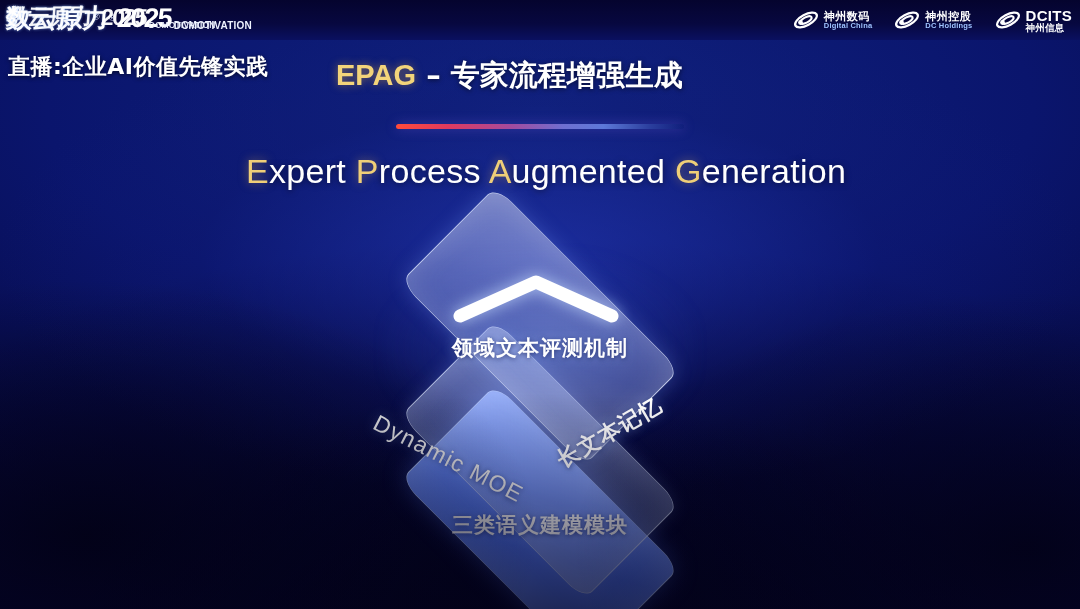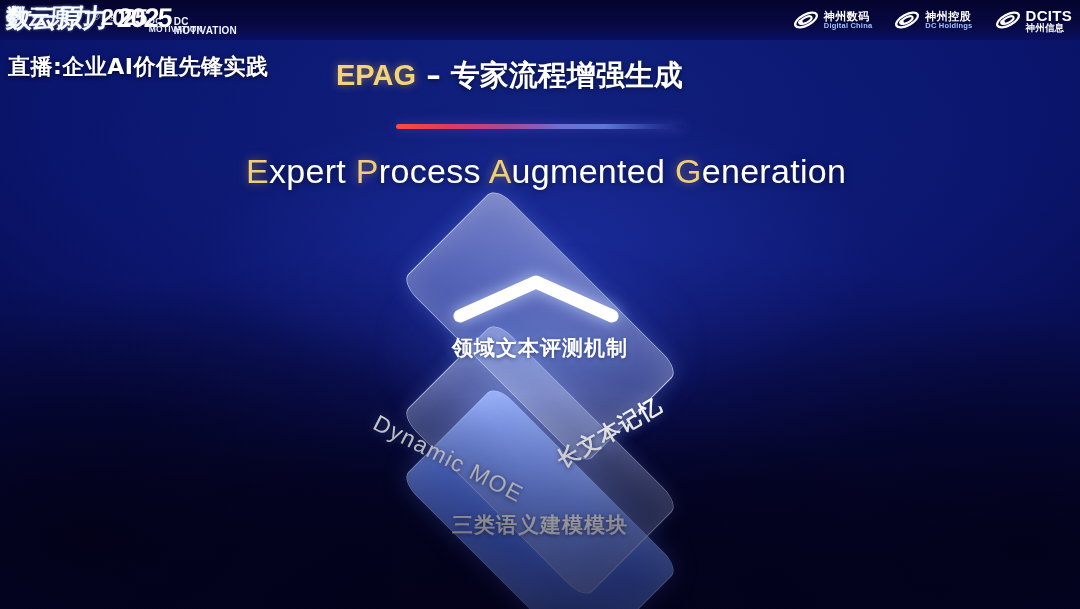--- a/index.html
+++ b/index.html
@@ -38,21 +38,21 @@
     font-family:"DejaVu Sans",sans-serif;
     color:#fff;text-shadow:0 0 3px rgba(150,190,255,.6);
     transform:skewX(-4deg);
   }
   .brand-reg{font-size:9px;vertical-align:super;color:#dfe8ff;margin:0 1px 0 1px;}
   .brand-year{
     font-size:27px;font-weight:bold;letter-spacing:-1.5px;color:#ffffff;
     font-family:"Liberation Sans",sans-serif;transform:skewX(-4deg);
   }
   .brand-sub{
-    display:inline-flex;flex-direction:column;line-height:0.88;margin-left:3px;margin-top:17px;
+    display:inline-flex;flex-direction:row;line-height:0.88;margin-left:3px;margin-top:17px;
     font-size:10px;font-weight:bold;color:#eef3ff;letter-spacing:0.2px;
   }
 
   .partner-logos{
     position:absolute;right:8px;top:0;height:40px;display:flex;align-items:center;gap:22px;
   }
   .plogo{display:flex;align-items:center;gap:5px;}
   .swirl{width:26px;height:22px;flex:0 0 auto;}
   .plogo-txt{display:flex;flex-direction:column;line-height:1.0;}
   .plogo-cn{font-size:11px;font-weight:bold;color:#ffffff;letter-spacing:0.5px;font-family:"DejaVu Sans",sans-serif;}

